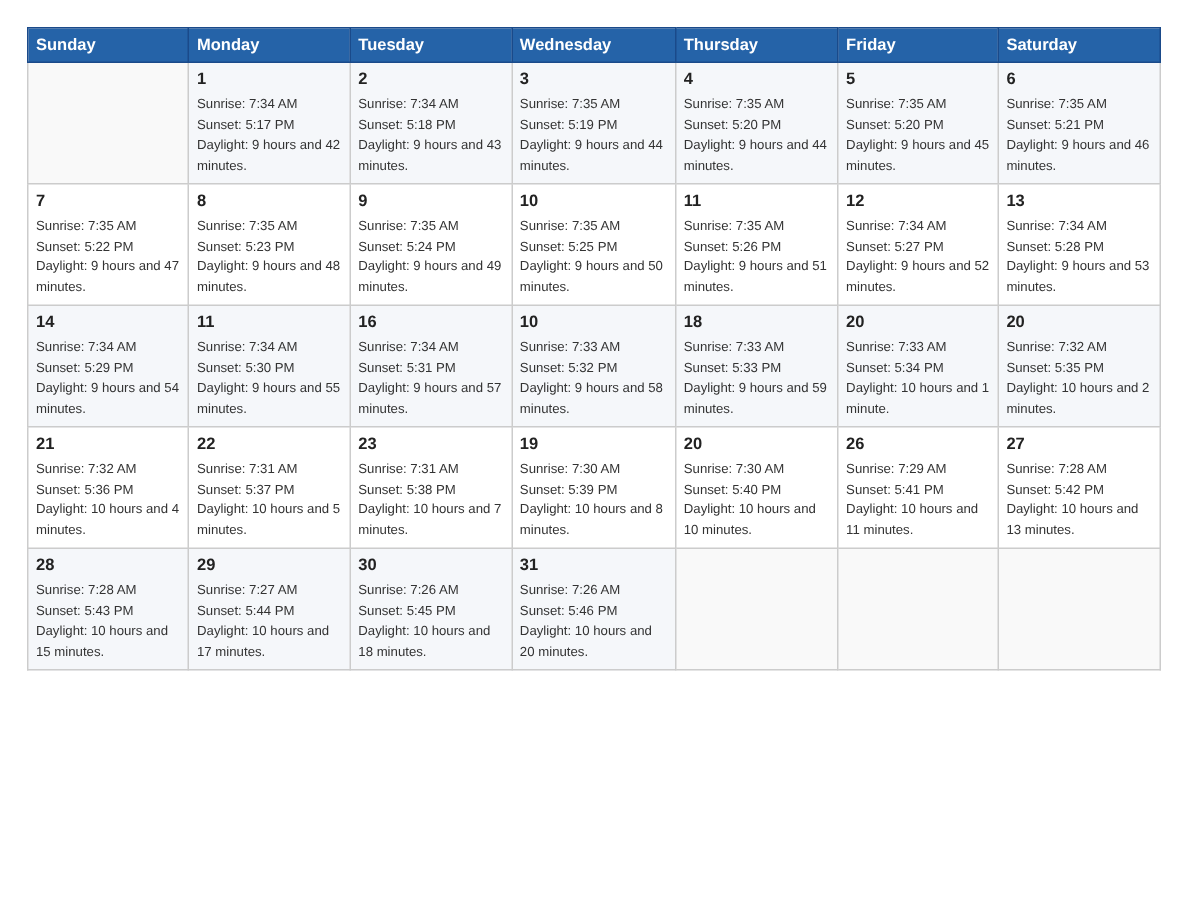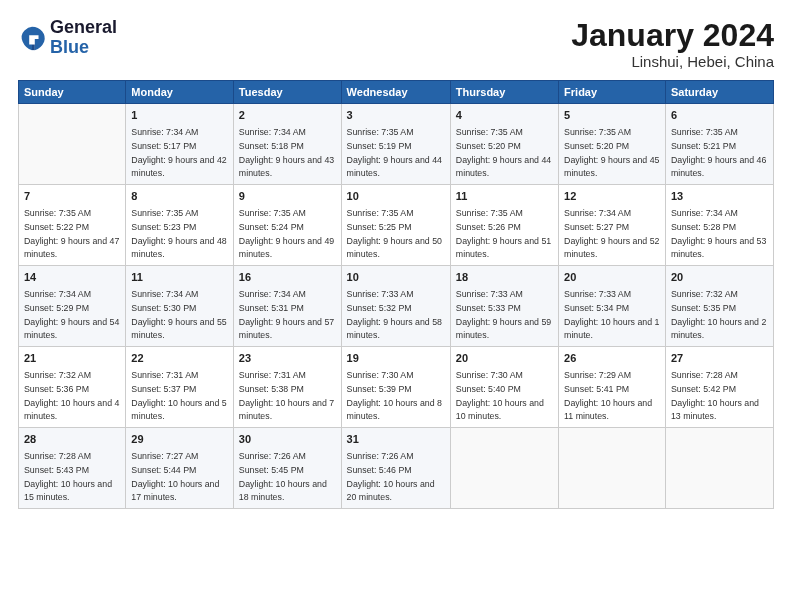--- a/index.html
+++ b/index.html
@@ -91,36 +91,20 @@
       line-height: 1.45;
     }
     td.empty {
       background: #f9f9f9 !important;
     }
   </style>
 </head>
 <body>
 
 <div class="page">
-  <div class="header">
-    <div class="logo">
-      <svg class="logo-icon" viewBox="0 0 30 30">
-        <path d="M15 3 Q22 3 26 8 Q30 13 28 19 Q25 26 18 28 L18 16 L22 16 L22 12 L12 12 L12 22 L15 22 L15 28 Q8 26 5 19 Q2 12 7 7 Q11 3 15 3Z" fill="#2563a8"></path>
-        <path d="M18 28 L15 28 L15 22 L18 22Z" fill="#1a4a8a"></path>
-      </svg>
-      <div class="logo-text">
-        <div>General</div>
-        <div style="color:#2563a8;">Blue</div>
-      </div>
-    </div>
-    <div class="title-block">
-      <div class="month-title">January 2024</div>
-      <div class="subtitle">Linshui, Hebei, China</div>
-    </div>
-  </div>
 
   <table>
     <thead>
       <tr>
       <th>Sunday</th>
           <th>Monday</th>
           <th>Tuesday</th>
           <th>Wednesday</th>
           <th>Thursday</th>
           <th>Friday</th>

